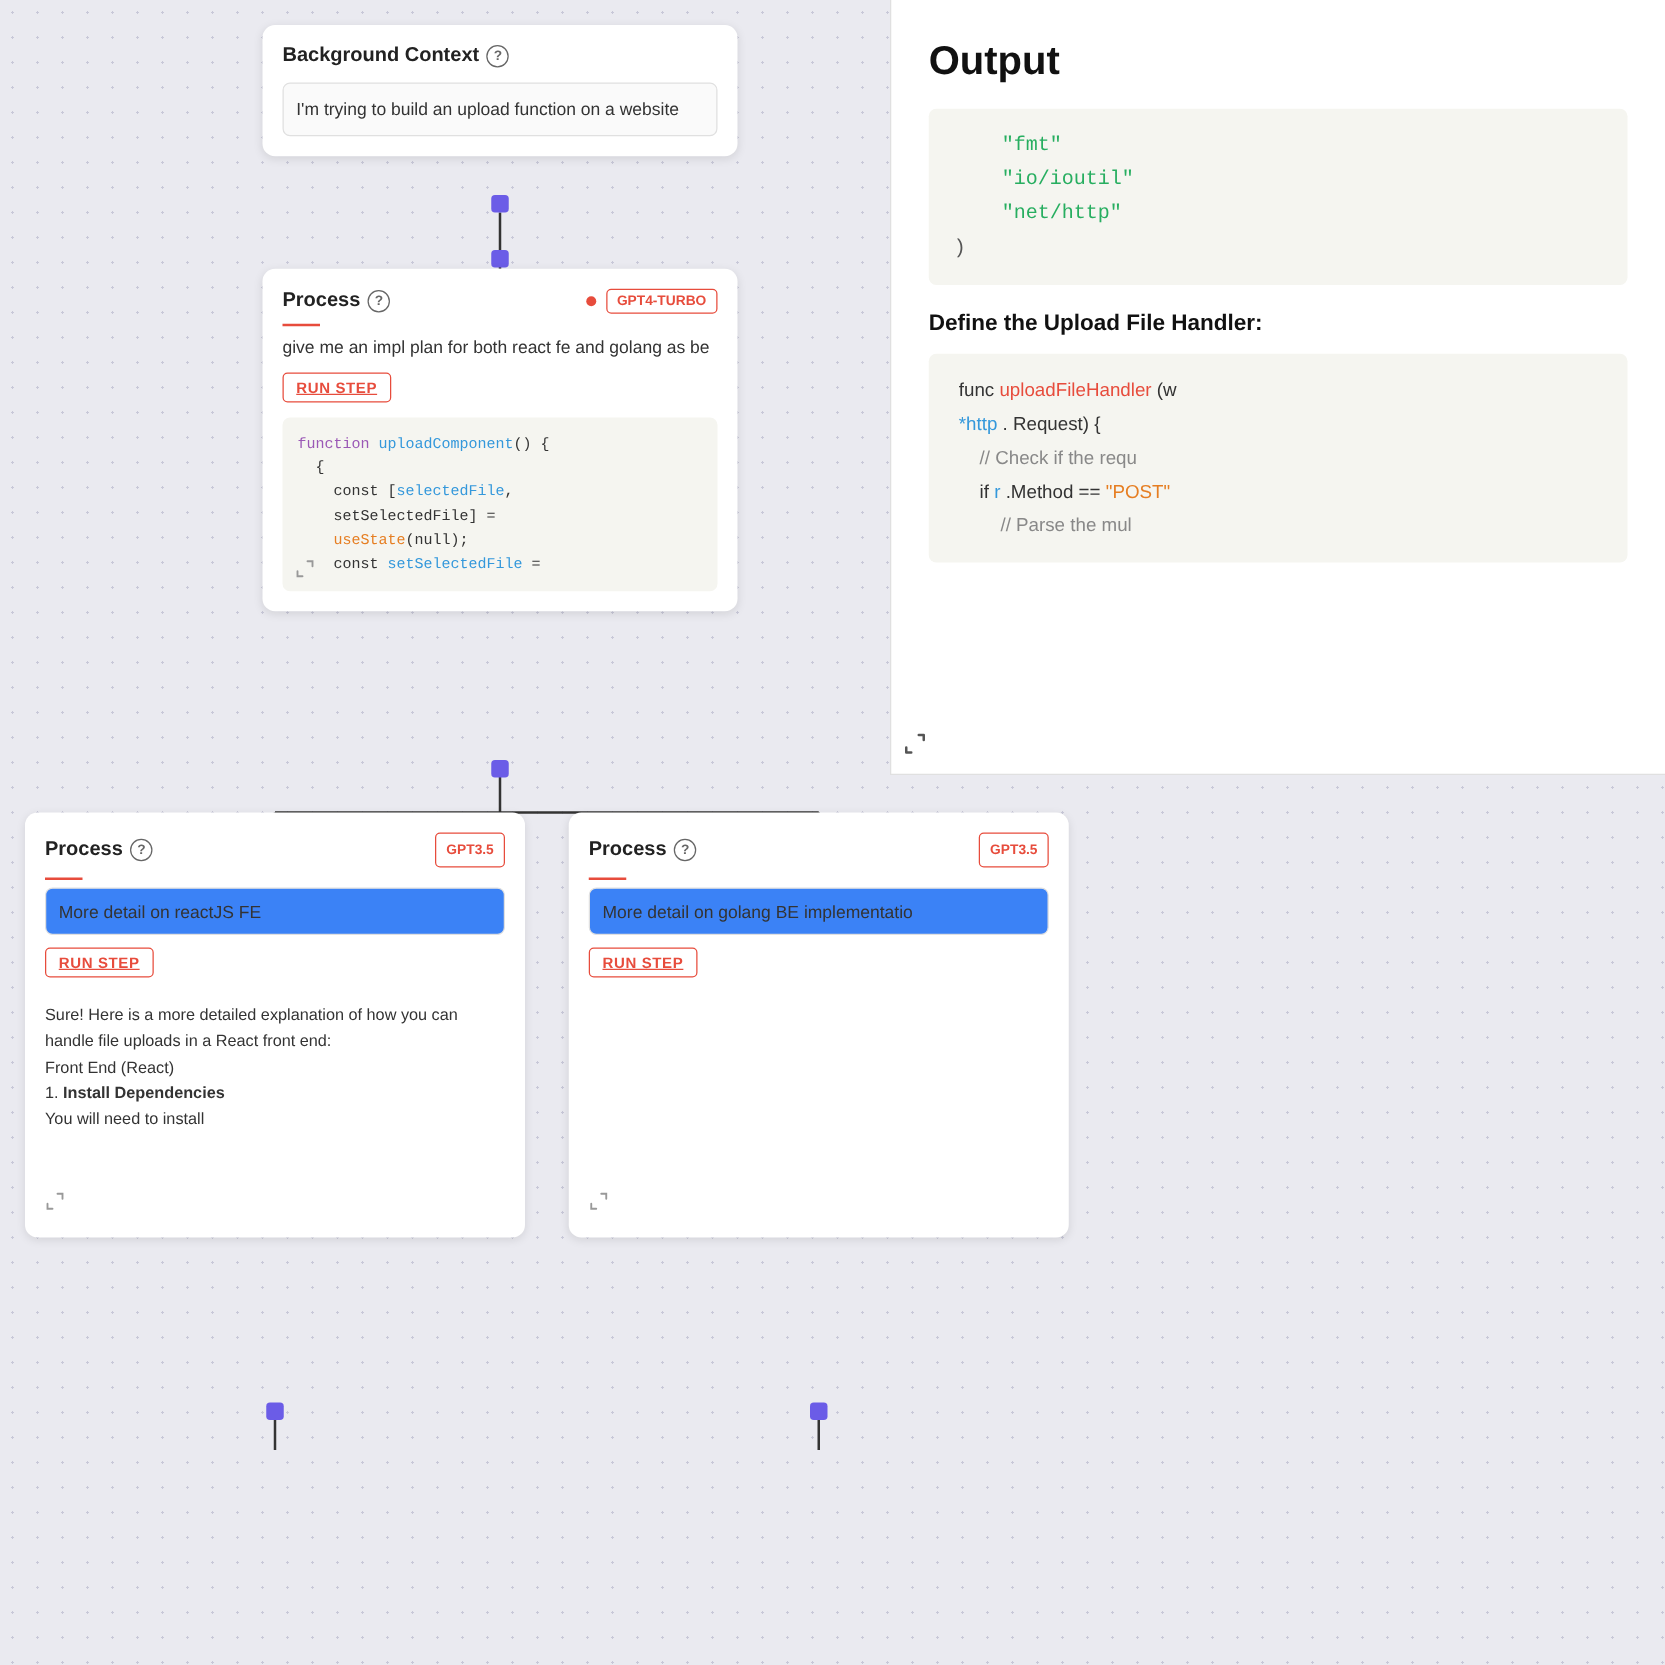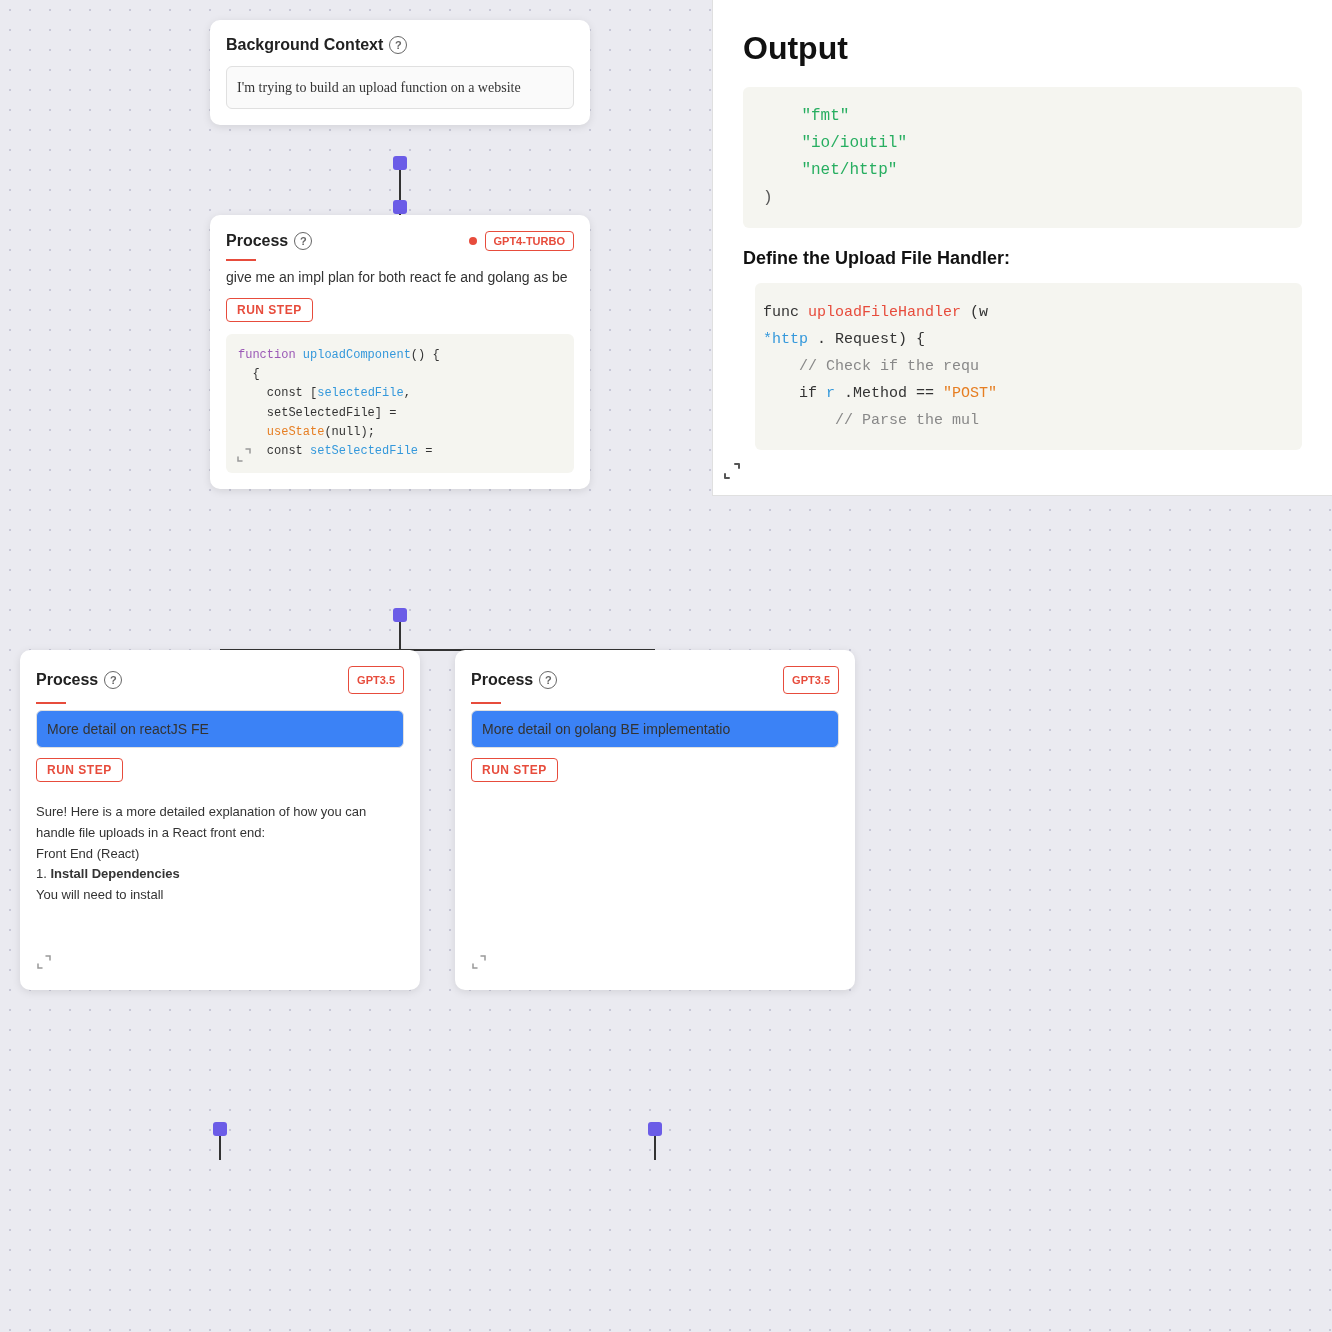--- a/index.html
+++ b/index.html
@@ -57,21 +57,20 @@
     }
 
     .node-body-text {
       font-size: 14px;
       color: #333;
       line-height: 1.5;
       border: 1px solid #e0e0e0;
       border-radius: 6px;
       padding: 10px;
       background: #fafafa;
-      font-family: Liberation Serif, serif;
     }
 
     
     .lines-svg {
       position: absolute;
       top: 0;
       left: 0;
       width: 100%;
       height: 100%;
       pointer-events: none;
@@ -136,20 +135,21 @@
       color: #e74c3c;
       background: #fff;
       font-size: 12px;
       font-weight: 600;
       padding: 4px 10px;
       border-radius: 4px;
       cursor: pointer;
       letter-spacing: 0.5px;
       margin-bottom: 12px;
       display: inline-block;
+      text-decoration: underline;
     }
 
     
     .code-block {
       background: #f5f5f0;
       border-radius: 6px;
       padding: 12px;
       font-family: 'Courier New', monospace;
       font-size: 12px;
       line-height: 1.6;
@@ -217,21 +217,21 @@
     .output-text strong {
       font-weight: 700;
     }
 
     
     .output-panel {
       position: absolute;
       top: 0;
       right: 0;
       width: 620px;
-      height: 496px;
+      height: 620px;
       background: #fff;
       border-left: 1px solid #e0e0e0;
       border-bottom: 1px solid #e0e0e0;
       padding: 30px 30px 20px 30px;
       overflow: hidden;
     }
 
     .output-title {
       font-size: 32px;
       font-weight: 700;
@@ -252,26 +252,25 @@
     .output-section-title {
       font-size: 18px;
       font-weight: 700;
       color: #111;
       margin-bottom: 14px;
     }
 
     .output-code-block2 {
       background: #f5f5f0;
       border-radius: 6px;
-      padding: 16px 8px;
-      font-family: Liberation Mono, monospace;
+      padding: 16px 24px;
+      font-family: Liberation Sans, sans-serif;
       font-size: 15px;
       line-height: 1.8;
       overflow: hidden;
-      margin-left: 12px;
     }
 
     .resize-icon {
       position: absolute;
       bottom: 10px;
       left: 10px;
       color: #666;
       font-size: 18px;
     }
 

